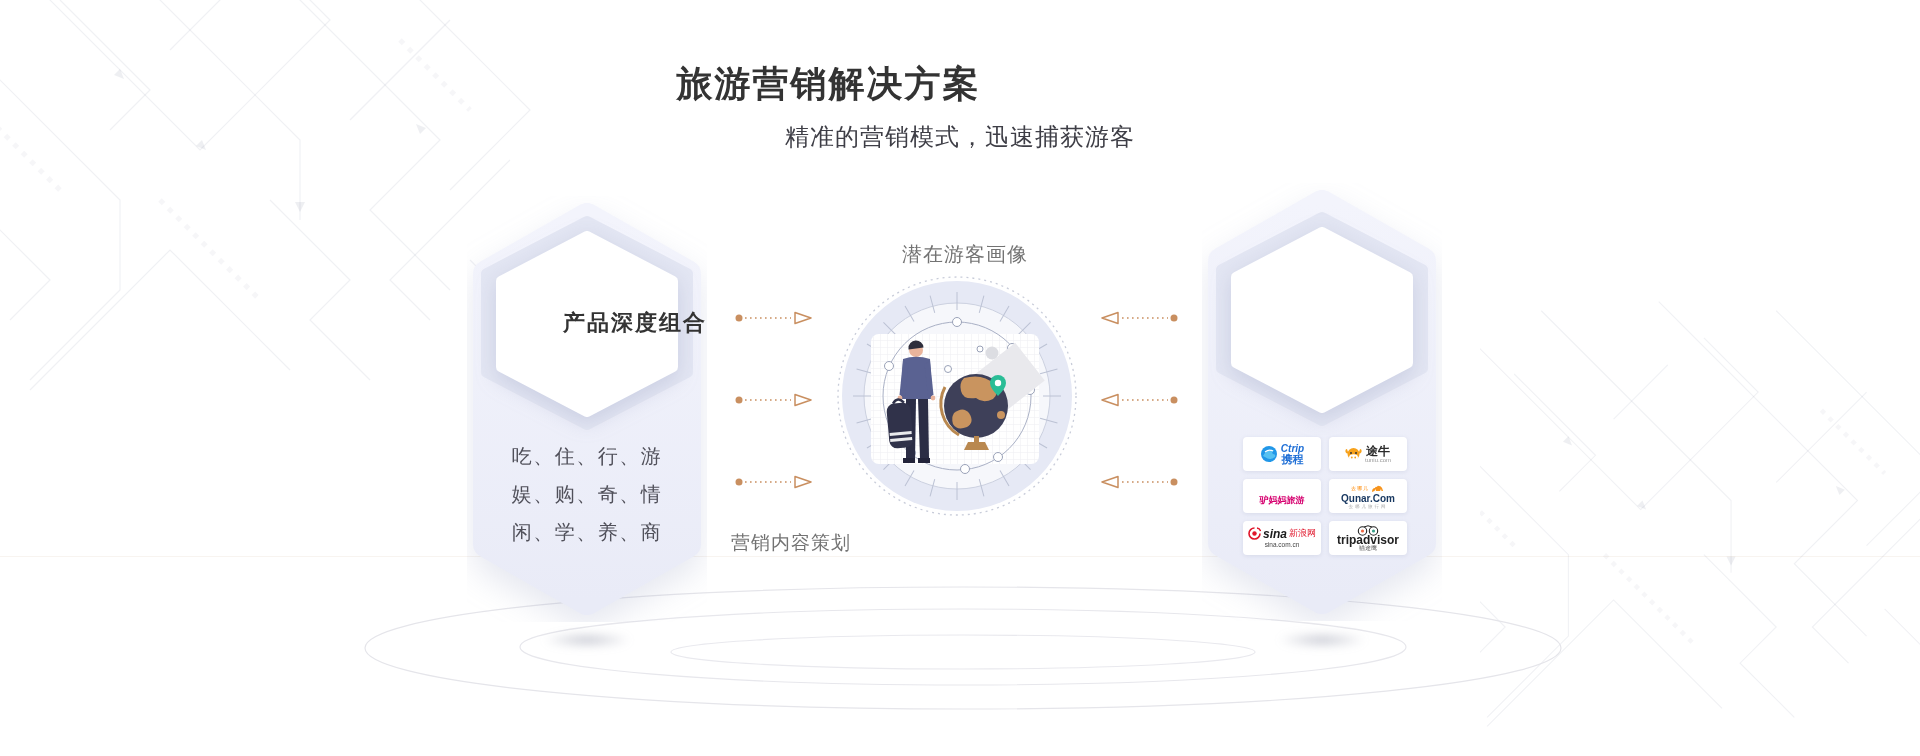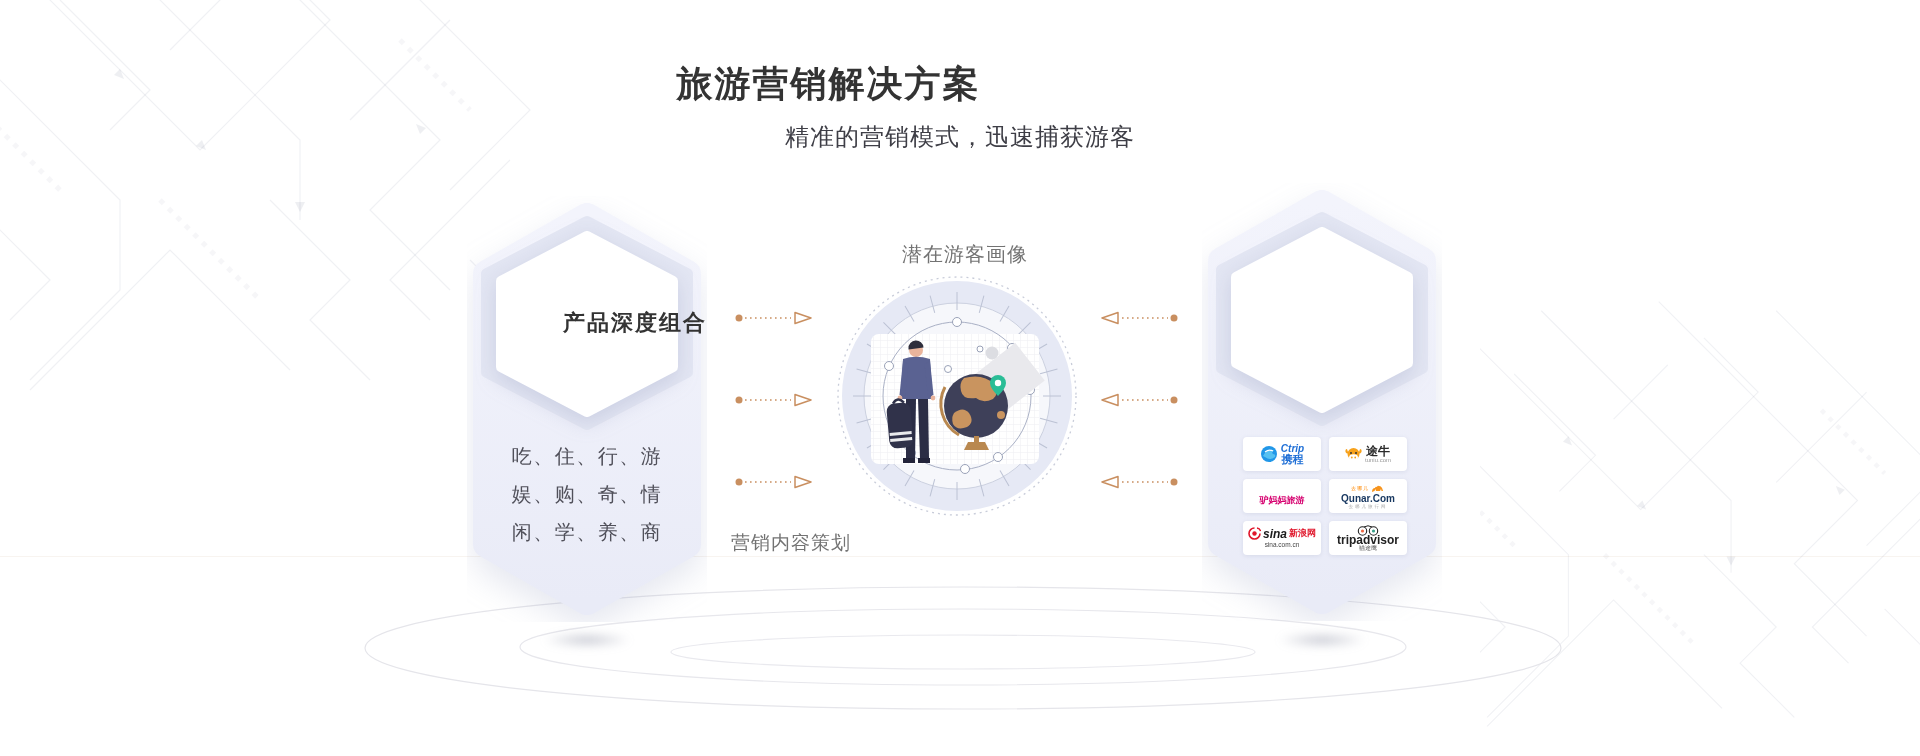--- a/index.html
+++ b/index.html
@@ -28,21 +28,21 @@
 .ctrip-en{font-size:10px;font-weight:700;font-style:italic;color:#1f6fd6;line-height:10px}
 .ctrip-cn{font-size:11px;font-weight:700;color:#1f6fd6;line-height:11px}
 .tuniu-cn{font-size:12px;font-weight:700;color:#2b2b2b;line-height:12px}
 .tuniu-url{font-size:6px;color:#999;line-height:7px}
 .lv-name{font-size:9px;font-weight:700;color:#d6006f;line-height:10px}
 .lv-url{font-size:5px;color:#aaa;line-height:6px}
 .q-top{font-size:5px;color:#f80;line-height:6px;letter-spacing:1px}
 .q-name{font-size:10px;font-weight:800;color:#16365f;line-height:11px}
 .q-sub{font-size:4.5px;color:#aaa;letter-spacing:2px;line-height:6px}
 .sina-en{font-size:12px;font-weight:700;font-style:italic;color:#1b1b1b;line-height:12px}
-.sina-cn{font-size:9px;font-weight:700;color:#e0162b;line-height:9px}
+.sina-cn{font-size:9px;font-weight:400;color:#e0162b;line-height:9px}
 .sina-url{font-size:6.5px;color:#444;line-height:8px}
 .ta-name{font-size:12px;font-weight:700;color:#222;line-height:9px}
 .ta-cn{font-size:6px;color:#555;line-height:7px}
 </style>
 </head>
 <body>
 
 <svg width="0" height="0" style="position:absolute">
   <defs>
     <g id="circuit" fill="none" stroke="#5a6480" stroke-opacity=".09" stroke-width="1.2">

